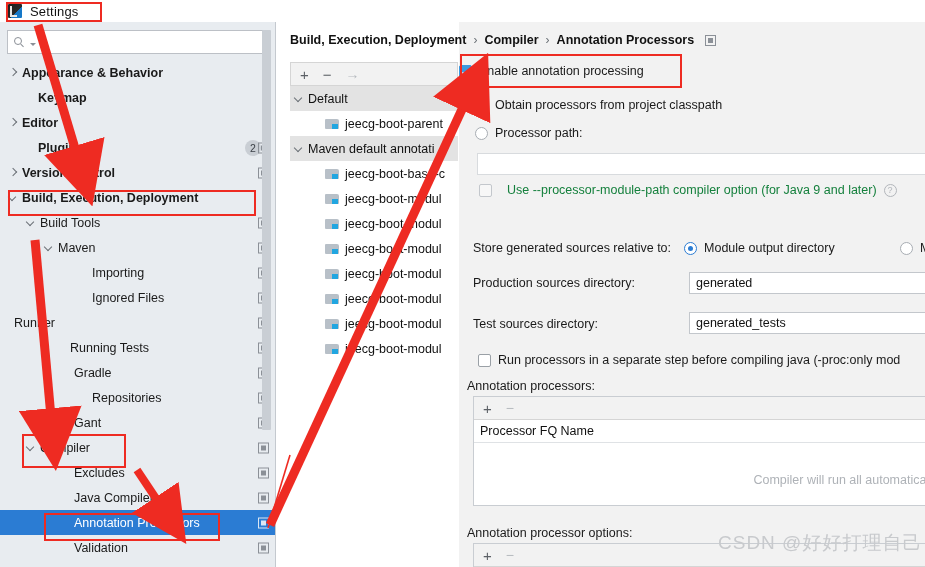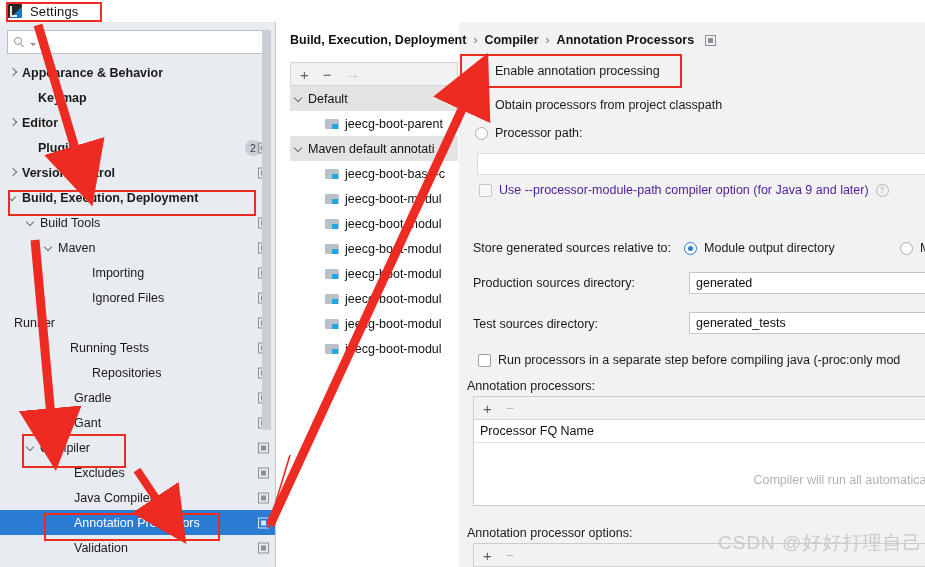--- a/index.html
+++ b/index.html
@@ -169,21 +169,21 @@
     width: 13px; height: 13px; border-radius: 50%; border: 1.4px solid #a8adb3;
     background: #fff; position: relative; flex: 0 0 auto;
   }
   .radio.on { border-color: #2b7cd3; }
   .radio.on::after {
     content: ""; position: absolute; left: 3px; top: 3px; width: 5px; height: 5px;
     border-radius: 50%; background: #2b7cd3;
   }
   .row { position: absolute; display: flex; align-items: center; gap: 7px; white-space: nowrap; }
   .lbl { font-size: 12.5px; color: #1a1a1a; }
-  .lbl.dim { color: #4c1d95; }
+  .lbl.dim { color: #15803d; margin-left: 8px; }
   .txtinput {
     position: absolute; background: #ffffff; border: 1px solid #c3c7cc;
     height: 22px; display: flex; align-items: center; padding: 0 6px;
     font-size: 12.5px; color: #111;
   }
   .txtinput.empty { border-color: #d8dbde; }
   .help-icon {
     width: 13px; height: 13px; border-radius: 50%; border: 1.2px solid #b2b6bb;
     color: #b2b6bb; font-size: 9px; display: flex; align-items: center; justify-content: center;
     flex: 0 0 auto;
@@ -285,28 +285,28 @@
         <div class="tree-row" style="">
           <span class="arrow"></span>
           <span class="tree-label">Runner</span>
           <span class="mod-icon"></span>
         </div>
         <div class="tree-row" style="padding-left: 56px;">
           <span class="arrow"></span>
           <span class="tree-label">Running Tests</span>
           <span class="mod-icon"></span>
         </div>
+        <div class="tree-row" style="padding-left: 60px;">
+          <span class="arrow"></span>
+          <span class="tree-label">Gradle</span>
+          <span class="mod-icon"></span>
+        </div>
         <div class="tree-row" style="padding-left: 78px;">
           <span class="arrow"></span>
           <span class="tree-label">Repositories</span>
-          <span class="mod-icon"></span>
-        </div>
-        <div class="tree-row" style="padding-left: 60px;">
-          <span class="arrow"></span>
-          <span class="tree-label">Gradle</span>
           <span class="mod-icon"></span>
         </div>
         <div class="tree-row" style="padding-left: 60px;">
           <span class="arrow"></span>
           <span class="tree-label">Gant</span>
           <span class="mod-icon"></span>
         </div>
         <div class="tree-row" style="padding-left: 26px;">
           <span class="arrow down"></span>
           <span class="tree-label">Compiler</span>
@@ -395,21 +395,21 @@
         <span class="mtext">jeecg-boot-modul</span>
       </div>
       <div class="mid-row child">
         <span class="folder-icon"></span>
         <span class="mtext">jeecg-boot-modul</span>
       </div>
     </div>
 
   <div class="rightpanel">
 
-    <div class="row" style="left:16px; top:42px;justify-content:flex-end;">
+    <div class="row" style="left:0; top:42px;justify-content:flex-end;">
       <span class="chk on"></span>
       <span class="lbl">Enable annotation processing</span>
     </div>
 
     <div class="row" style="left:16px; top:76px;">
       <span class="radio on"></span>
       <span class="lbl">Obtain processors from project classpath</span>
     </div>
 
     <div class="row" style="left:16px; top:104px;">

